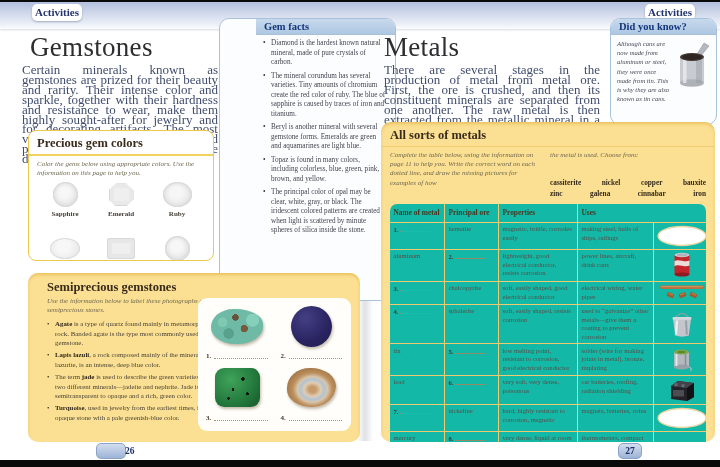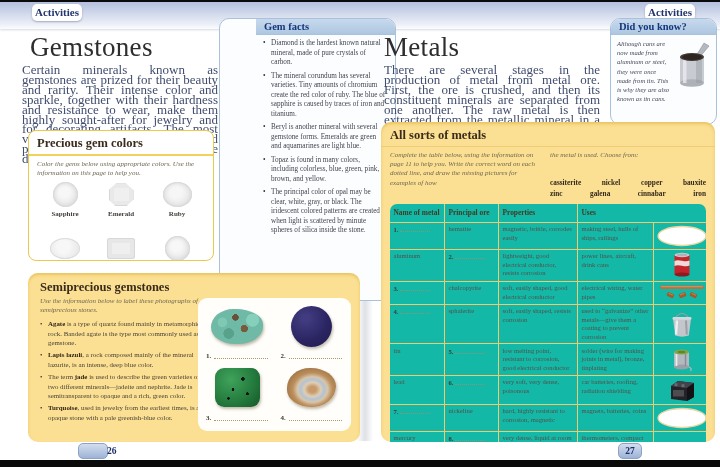--- a/index.html
+++ b/index.html
@@ -63,21 +63,21 @@
   .g-oval-lg{width:29px;height:25px;border-radius:50%;
     background:radial-gradient(circle at 45% 40%,#f6f6f6 25%,#e7e7e7 70%,#dbdbdb);
     box-shadow:inset 0 0 0 1px #dadada,inset 0 0 5px #cfcfcf;}
   .g-oval{width:30px;height:21px;border-radius:50%;
     background:radial-gradient(circle at 45% 40%,#f7f7f7 30%,#e9e9e9 75%,#dedede);
     box-shadow:inset 0 0 0 1px #dcdcdc;}
   .g-rect{width:28px;height:21px;border-radius:3px;background:#efefef;
     box-shadow:inset 0 0 0 1px #d8d8d8,inset 0 0 0 5px #e7e7e7;}
 
   
-  .semiprecious{left:28px;top:271px;width:332px;height:169px;padding:7px 12px;box-sizing:border-box;}
+  .semiprecious{left:28px;top:271px;width:332px;height:169px;padding:7px 19px;box-sizing:border-box;}
   .semi-instr{width:170px;margin-top:2px;}
   .semi-list{list-style:none;margin:4px 0 0 0;padding:0;width:166px;}
   .sp-item{position:relative;padding-left:8px;font-size:6.9px;line-height:1.33;color:#4a4438;margin-bottom:3.5px;}
   .sp-item::before{content:"•";position:absolute;left:0;top:0;color:#3c3527;}
   .sp-item .bold{font-weight:bold;color:#33291a;}
   .photo-panel{position:absolute;right:9px;top:25px;width:153px;height:133px;background:#fffefb;
     border-radius:9px;padding:5px 8px;box-sizing:border-box;
     display:grid;grid-template-columns:1fr 1fr;column-gap:12px;}
   .photo-cell{display:flex;flex-direction:column;}
   .photo-imgwrap{height:46px;display:flex;align-items:center;justify-content:center;}
@@ -120,21 +120,21 @@
   .mcell.c4{border-right:none;}
   .mhead{border-top:none;font-weight:bold;font-size:7.4px;color:#453a24;padding:4px 3.5px;}
   .mhead.span2{grid-column:4 / span 2;border-right:none;}
   .blank-num{font-weight:bold;color:#3f3a30;}
   .dotline2{display:inline-block;width:30px;border-bottom:1.2px dotted #9a8f6d;height:6px;margin-left:2px;}
   .img-cell{display:flex;align-items:center;justify-content:center;padding:2px;}
 
   .pagenum{position:absolute;top:441px;width:24px;height:16px;border-radius:5px;
     background:linear-gradient(#d3deee,#9db3d6);border:1px solid #8ba3c9;box-sizing:border-box;
     color:#1b2f6b;font-weight:bold;font-size:9.5px;text-align:center;line-height:14px;}
-  .pn-left{left:78px;padding-left:28px;}
+  .pn-left{left:96px;padding-left:28px;}
   .pn-right{left:618px;}
 </style>
 </head>
 <body>
 
 <div class="spread">
   <div class="topband"></div>
   <div class="tab tab-left">Activities</div>
   <div class="tab tab-right">Activities</div>
   <div class="spine"></div>

